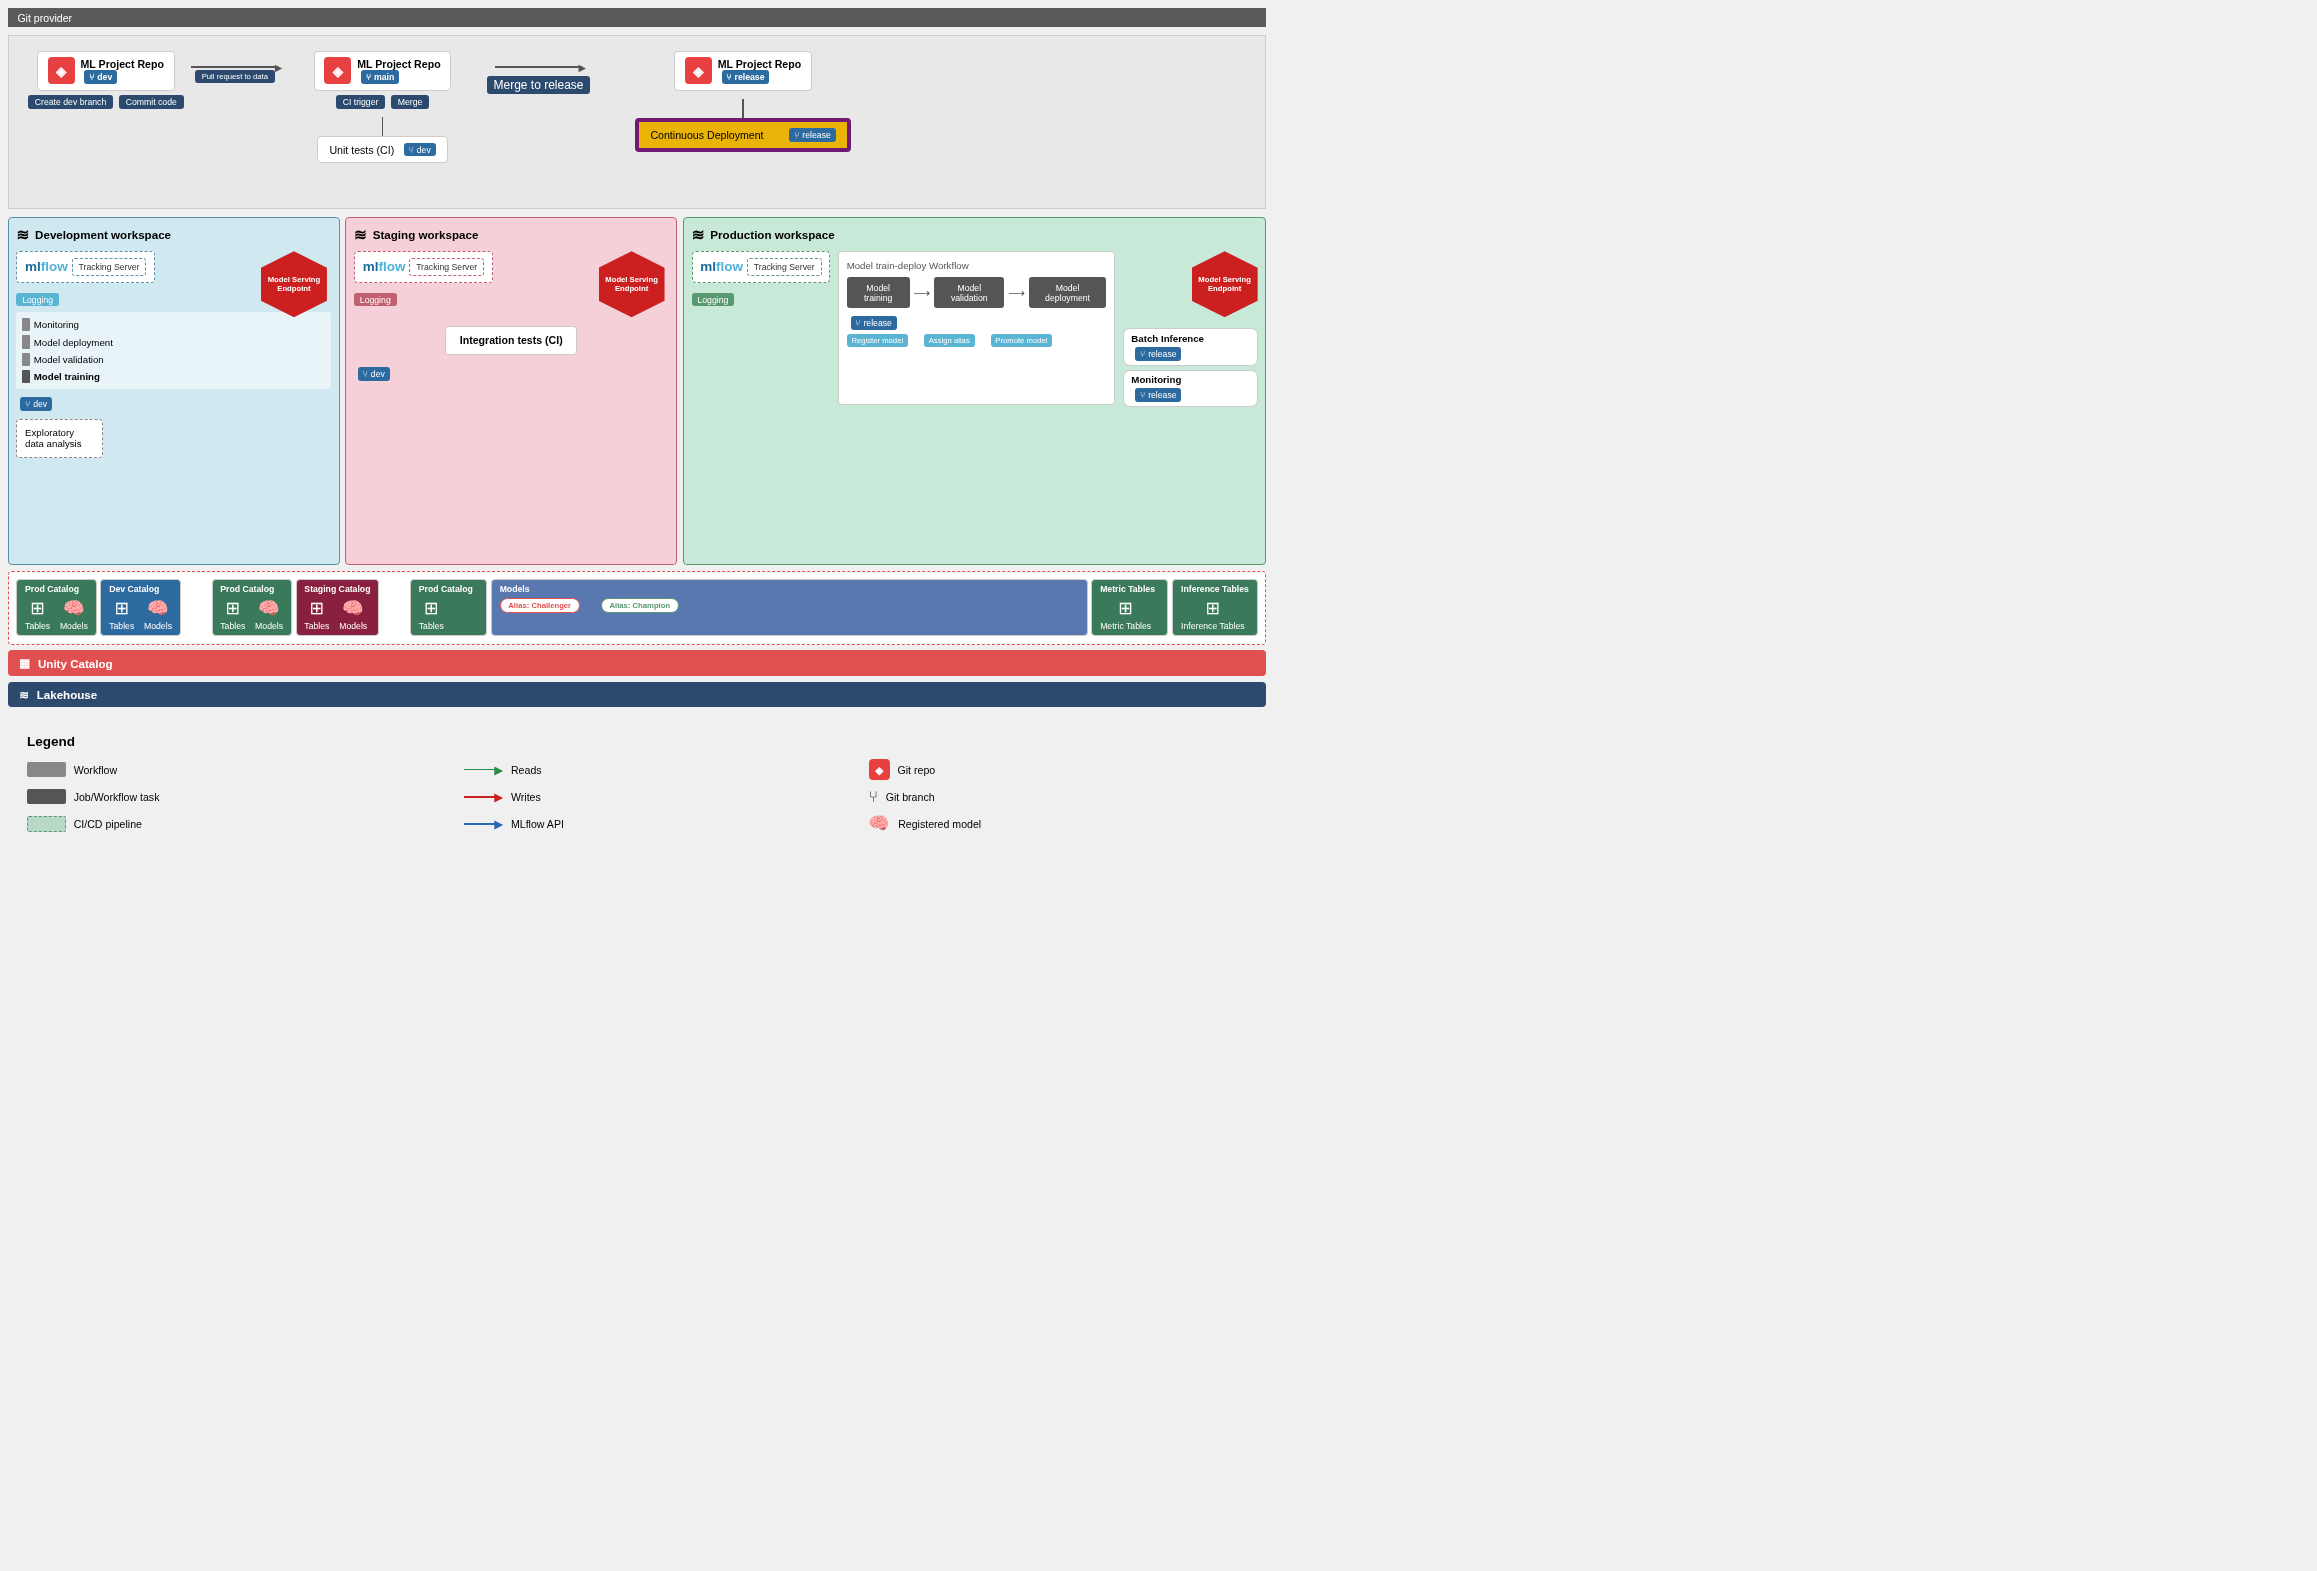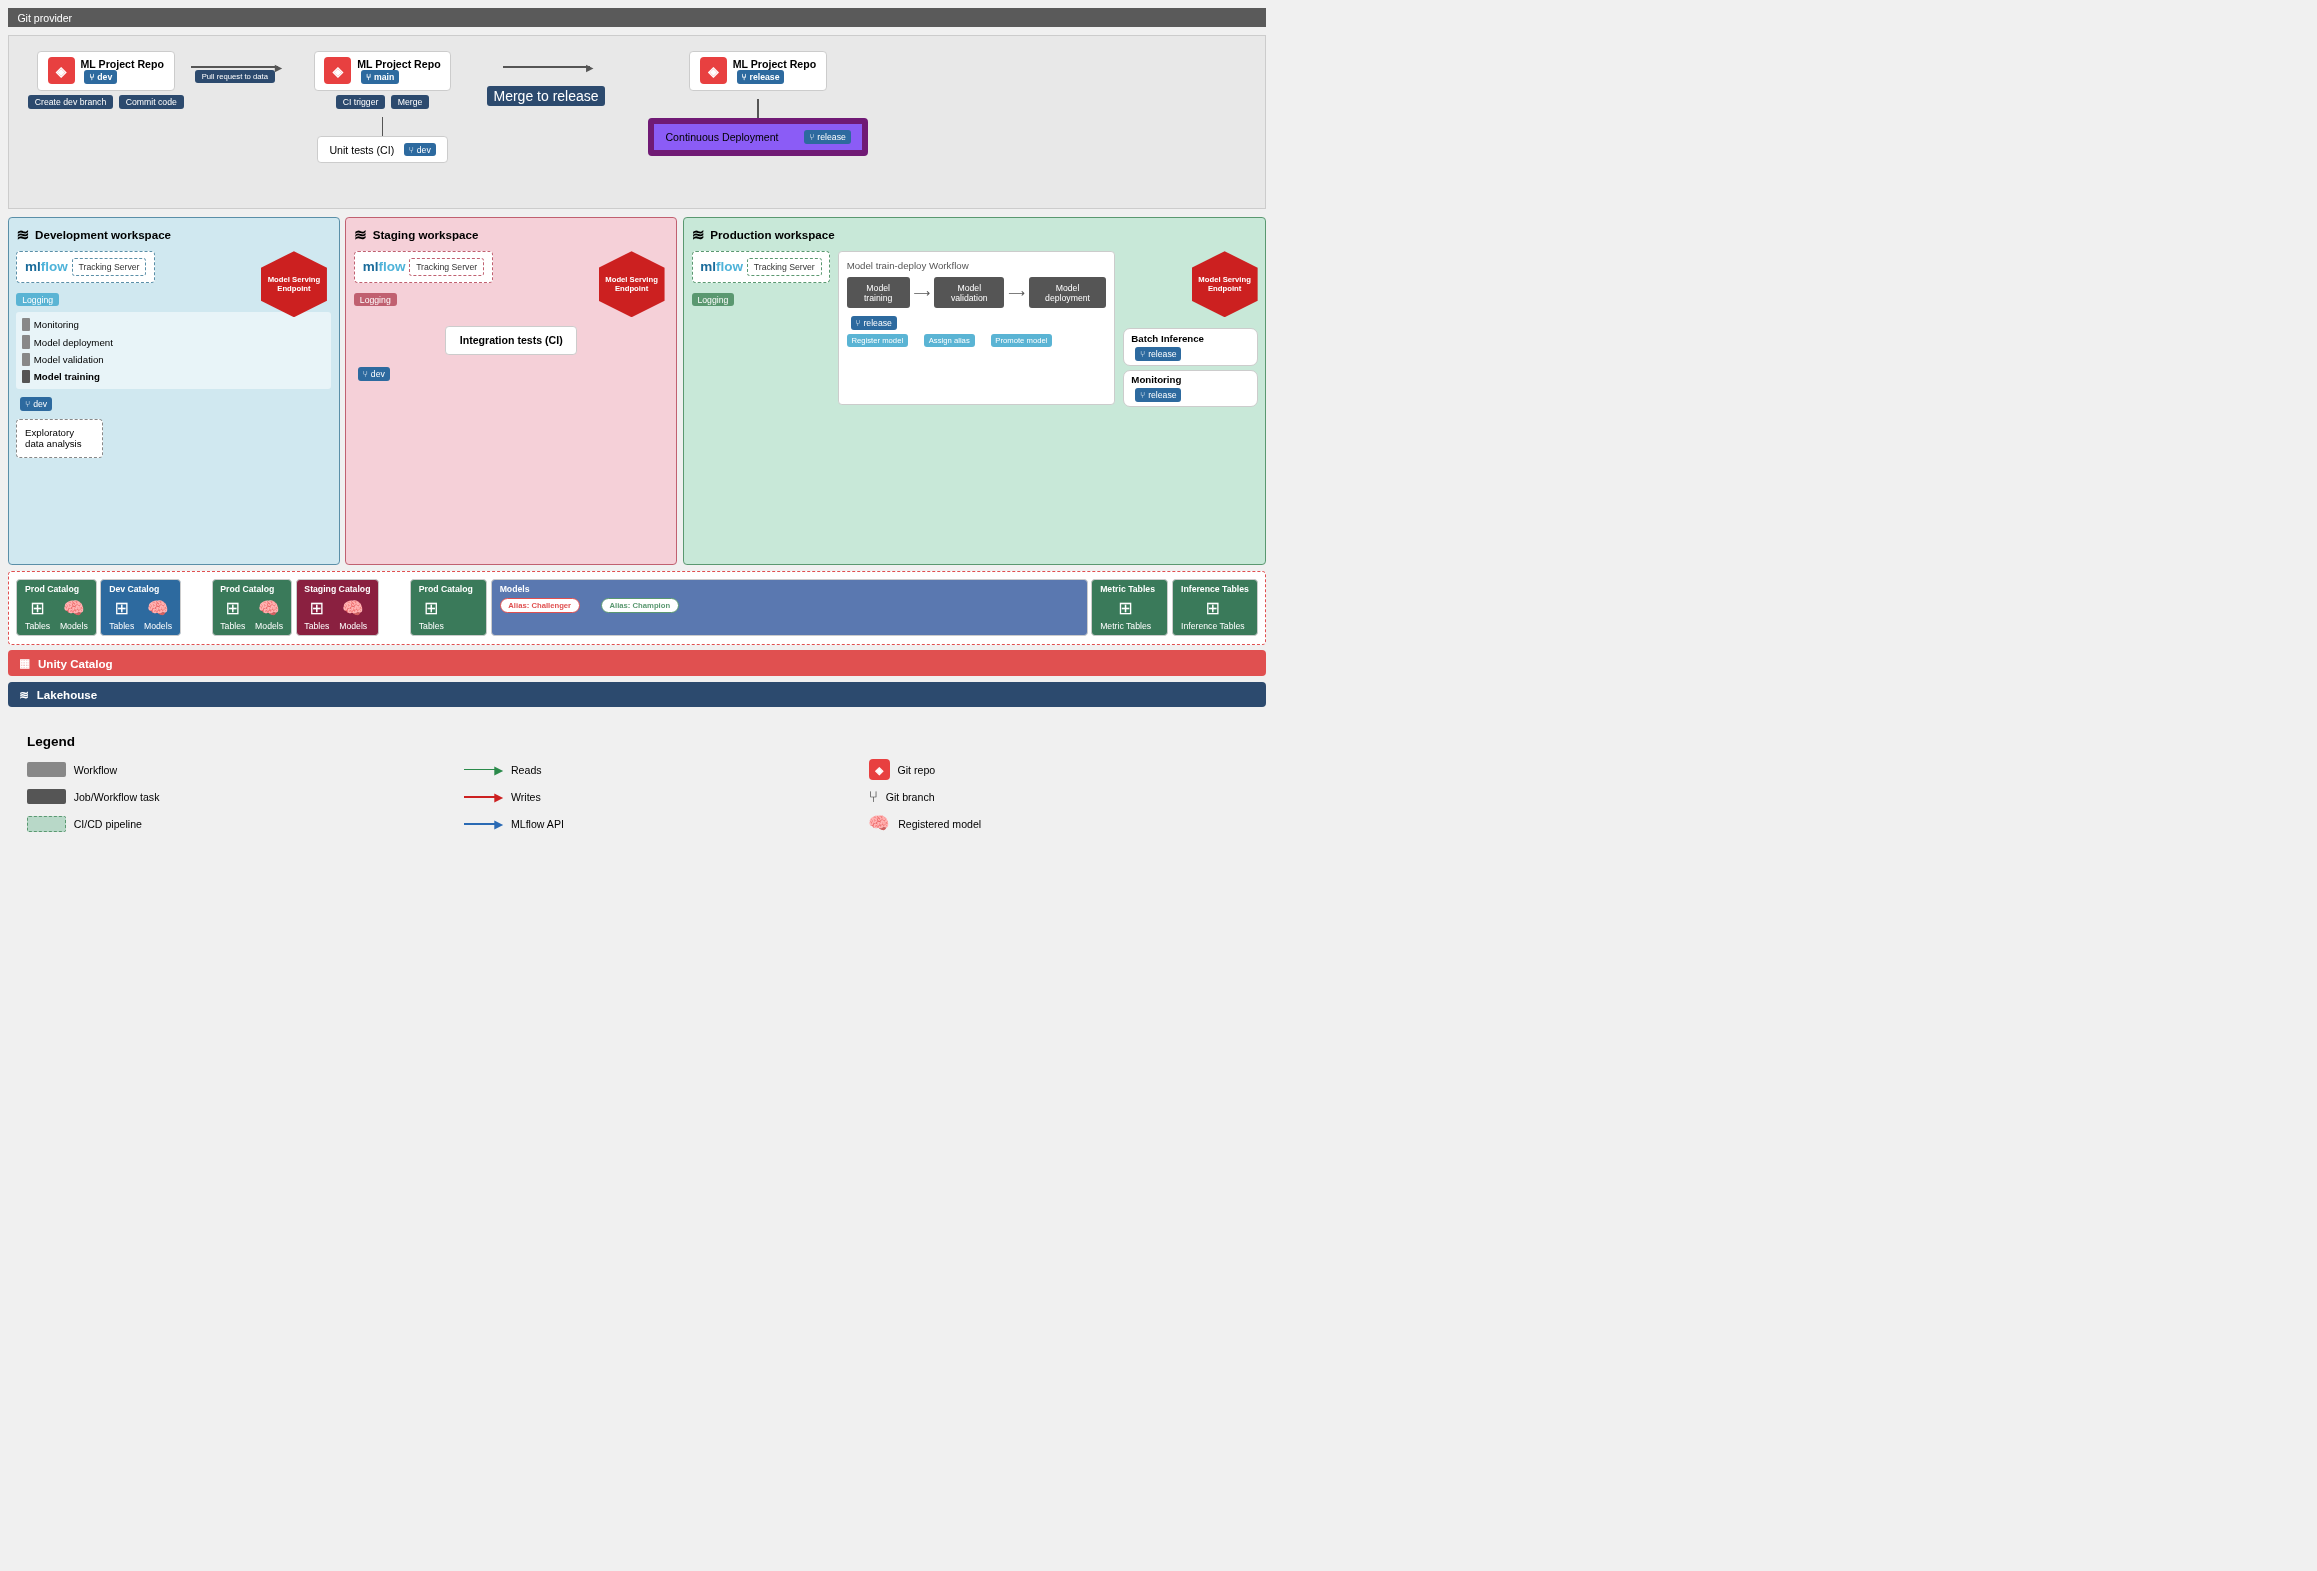--- a/index.html
+++ b/index.html
@@ -389,22 +389,22 @@
     }
     
     .sub-labels {
       display: flex;
       gap: 5.8px;
       margin-top: 3.9px;
     }
     
     
     .cd-box {
-      background: #8b5cf6;
-      border: 6px solid #701a75;
+      background: #eab308;
+      border: 4px solid #701a75;
       border-radius: 3.9px;
       padding: 5.8px 11.6px;
       font-size: 10.6px;
       display: flex;
       align-items: center;
       gap: 22px;
     }
     
     .unit-tests-box {
       background: #fff;
@@ -531,21 +531,21 @@
           </div>
         </div>
       </div>
 
       <div style="display:flex; flex-direction:column; align-items:center; padding: 0 7.7px; margin-top:15.4px;">
         <div style="display:flex; align-items:center; gap:0;">
           <div style="width:87px; height:1.9px; background:#555; position:relative;">
             <span style="position:absolute; right:-3.9px; top:-3.9px; font-size:9.7px; color:#555;">▶</span>
           </div>
         </div>
-        <div class="dark-btn" style="margin-top:18px; font-size:14px;">Merge to release</div>
+        <div class="dark-btn" style="margin-top:8px; font-size:12px;">Merge to release</div>
       </div>
 
       <div style="display:flex; flex-direction:column; align-items:center; min-width:290px;">
         <div class="repo-box">
           <div class="git-icon">◈</div>
           <div>
             <div style="font-size:10.6px; font-weight:bold;">ML Project Repo</div>
             <span class="branch-badge">
               ⑂ <span>release</span>
             </span>

